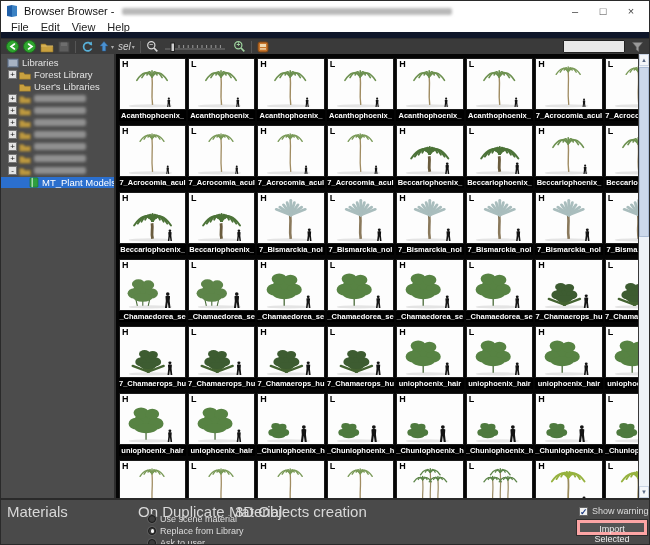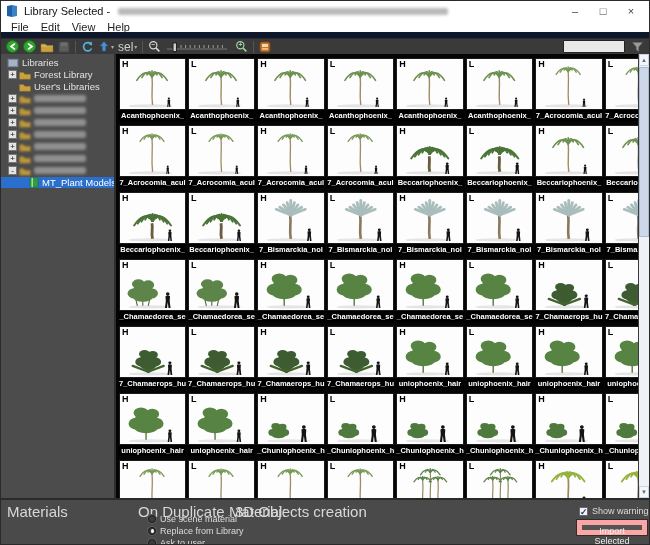--- a/index.html
+++ b/index.html
@@ -17,21 +17,21 @@
 
   
   .menubar{height:17px;background:#ffffff;display:flex;align-items:center;padding:0 4px;flex:0 0 auto;border-bottom:6px solid #0f172a;}
   .menu-item{font-size:11px;color:#222;padding:0 6px;}
 
   
   .toolbar{height:16px;background:#3a3a3a;border-top:1px solid #2c2c2c;display:flex;align-items:center;padding:0 3px;flex:0 0 auto;}
   .tbtn{display:inline-flex;align-items:center;justify-content:center;height:15px;padding:0 2px;}
   .tsep{width:1px;height:12px;background:#262626;border-right:1px solid #555;margin:0 3px;}
   .tspacer{flex:1;}
-  .sel-label{font-size:12px;color:#cfcfcf;}
+  .sel-label{font-size:10px;color:#cfcfcf;font-style:italic;}
   .caret{font-size:6px;color:#aaa;margin-left:1px;}
   .search{width:62px;height:13px;background:#e8e8e8;border:1px solid #222;border-radius:1px;font-size:9px;padding:0 3px;margin-right:4px;}
 
   
   .main{height:444px;display:flex;flex:0 0 auto;background:#000;}
   .sidebar{width:115px;background:#4c4c4c;border-right:2px solid #2e2e2e;padding-top:3px;flex:0 0 auto;overflow:hidden;}
   .trow{display:flex;align-items:center;height:11px;margin:0 0 1px 0;white-space:nowrap;}
   .trow .txt{font-size:9.5px;color:#e2e2e2;margin-left:3px;}
   .expander{width:9px;height:9px;background:#e4e4e4;border:1px solid #777;color:#111;font-size:8px;line-height:7px;text-align:center;flex:0 0 auto;}
   .tree-icon{display:inline-flex;flex:0 0 auto;margin-left:2px;}
@@ -62,35 +62,35 @@
   .select{width:86px;height:15px;background:linear-gradient(#f4f4f4,#d6d6d6);border:1px solid #909090;color:#111;display:flex;align-items:center;justify-content:space-between;padding:0 3px;margin-left:6px;font-size:9px;}
   .sel-arrow{font-size:7px;color:#333;}
   .opt-row{display:flex;align-items:center;height:11px;margin-bottom:1px;}
   .radio{width:8px;height:8px;border-radius:50%;background:#3c3c3c;border:1px solid #191919;box-shadow:0 0 0 1px #5c5c5c;margin-right:4px;position:relative;flex:0 0 auto;}
   .radio.checked::after{content:"";position:absolute;left:1.5px;top:1.5px;width:3.5px;height:3.5px;border-radius:50%;background:#f4f4f4;}
   .optlbl{font-size:9px;color:#dcdcdc;white-space:nowrap;}
   .dup-col{position:absolute;left:147px;top:13px;}
   .obj-col{position:absolute;left:244px;top:13px;}
   .chk-row{position:absolute;left:578px;top:6px;display:flex;align-items:center;}
   .chkbox{width:9px;height:9px;background:#f2f2f2;border:1px solid #666;color:#1d3b82;font-size:9px;line-height:8px;text-align:center;margin-right:4px;font-weight:bold;}
-  .import-btn{position:absolute;left:576px;top:20px;width:70px;height:15px;background:#545454;border:5px solid #fca5a5;outline:1px solid #2e2e2e;color:#eee;font-size:9px;}
+  .import-btn{position:absolute;left:576px;top:20px;width:70px;height:15px;background:#545454;border:3px solid #fca5a5;outline:1px solid #2e2e2e;color:#eee;font-size:9px;}
 </style>
 </head>
 <body>
 
 <div class="window">
 
   <div class="titlebar">
     <span class="app-icon">
       <svg width="14" height="14" viewBox="0 0 14 14">
           <path d="M2 2 L7 1 L7 13 L2 12 Z" fill="#1f5fa8"></path>
           <path d="M7 1 L12 2 L12 12 L7 13 Z" fill="#3b82c4"></path>
         </svg>
     </span>
-    <span class="title">Library Selected -</span>
+    <span class="title">Browser Browser -</span>
     <span class="blur-blob title-blur"></span>
     <div class="win-btns">
       <span class="win-btn">–</span>
       <span class="win-btn">□</span>
       <span class="win-btn">×</span>
     </div>
   </div>
 
   <div class="menubar" id="menubar">
       <span class="menu-item">File</span>

